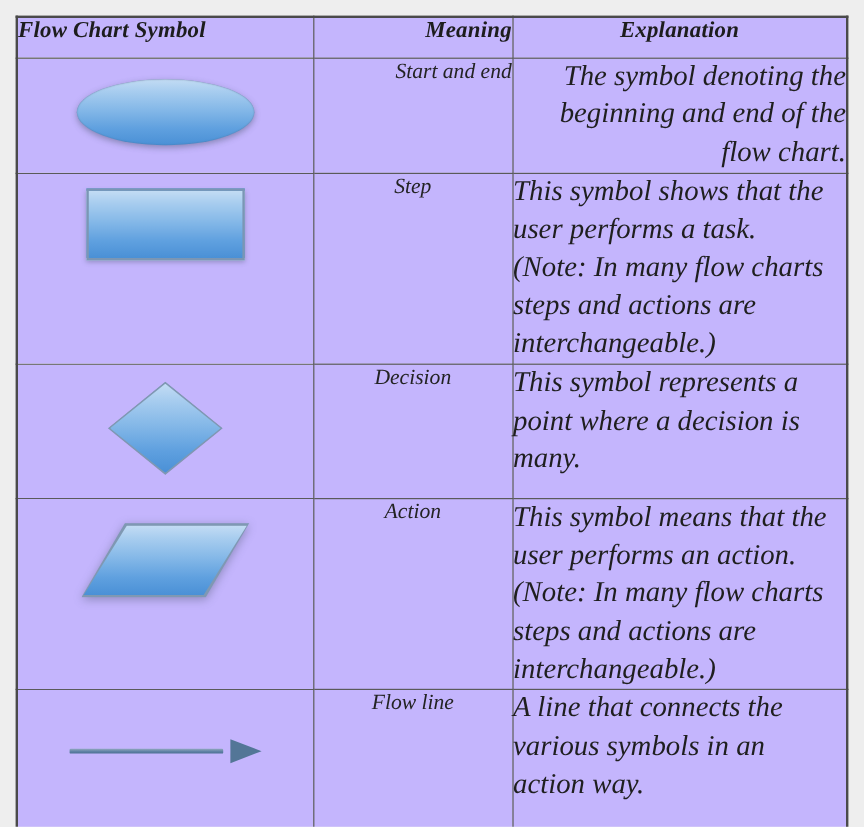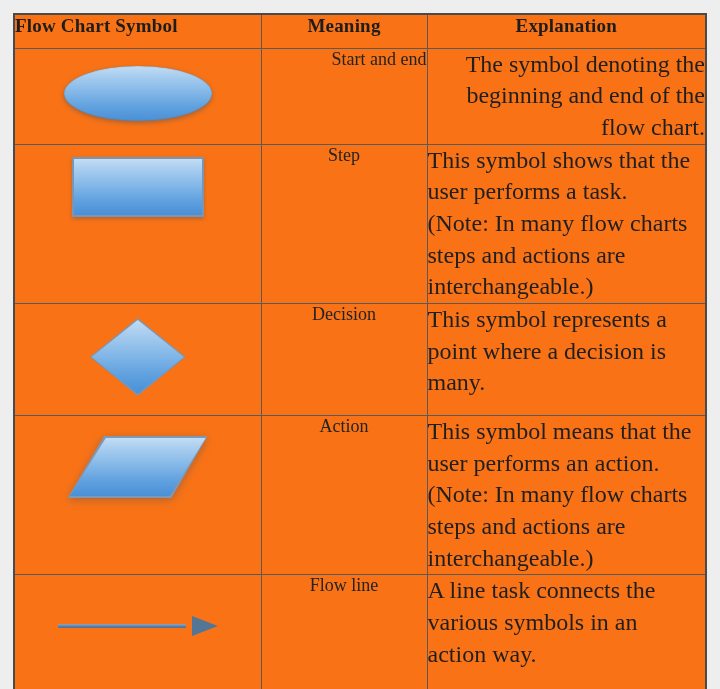--- a/index.html
+++ b/index.html
@@ -24,43 +24,44 @@
     height: 659px;
     border: 2px solid #4a4a4a;
     box-sizing: border-box;
     background: #ececec;
     border-collapse: collapse;
     table-layout: fixed;
   }
   #flow-symbol-table td,
   #flow-symbol-table th {
     border: 1px solid #5a5a5a;
-    background: #f97316;
+    background: #c4b5fd;
     padding: 0;
     vertical-align: top;
     box-sizing: border-box;
+    font-style: italic;
   }
 
   
   col.c-symbol      { width: 247px; }
   col.c-meaning     { width: 166px; }
   col.c-explanation { width: 279px; }
 
   
   tr.header-row th {
     height: 34px;
     font-weight: bold;
     font-size: 19px;
     color: #1d1d1d;
     letter-spacing: .2px;
     vertical-align: middle;
     border-bottom: 2px solid #4a4a4a;
   }
   th.h-symbol      { text-align: left;   padding-left: 14px; }
-  th.h-meaning     { text-align: center;   padding-left: 14px; }
+  th.h-meaning     { text-align: right;   padding-left: 14px; }
   th.h-explanation { text-align: center; }
 
   
   td.symbol-cell {
     position: relative;
     height: 100%;
   }
   td.meaning-cell {
     text-align: center;
     vertical-align: middle;
@@ -289,19 +290,19 @@
       <td class="symbol-cell">
         <div class="shape-wrap wrap-arrow">
           <div class="shape-arrow">
             <div class="a-line"></div>
             <div class="a-head"></div>
           </div>
         </div>
       </td>
       <td class="meaning-cell">Flow line</td>
       <td class="explanation-cell">
-        <div class="line">A line task connects the</div>
+        <div class="line">A line that connects the</div>
         <div class="line">various symbols in an</div>
         <div class="line">action way.</div>
       </td>
     </tr>
   </tbody>
 </table>
 
 </body></html>

